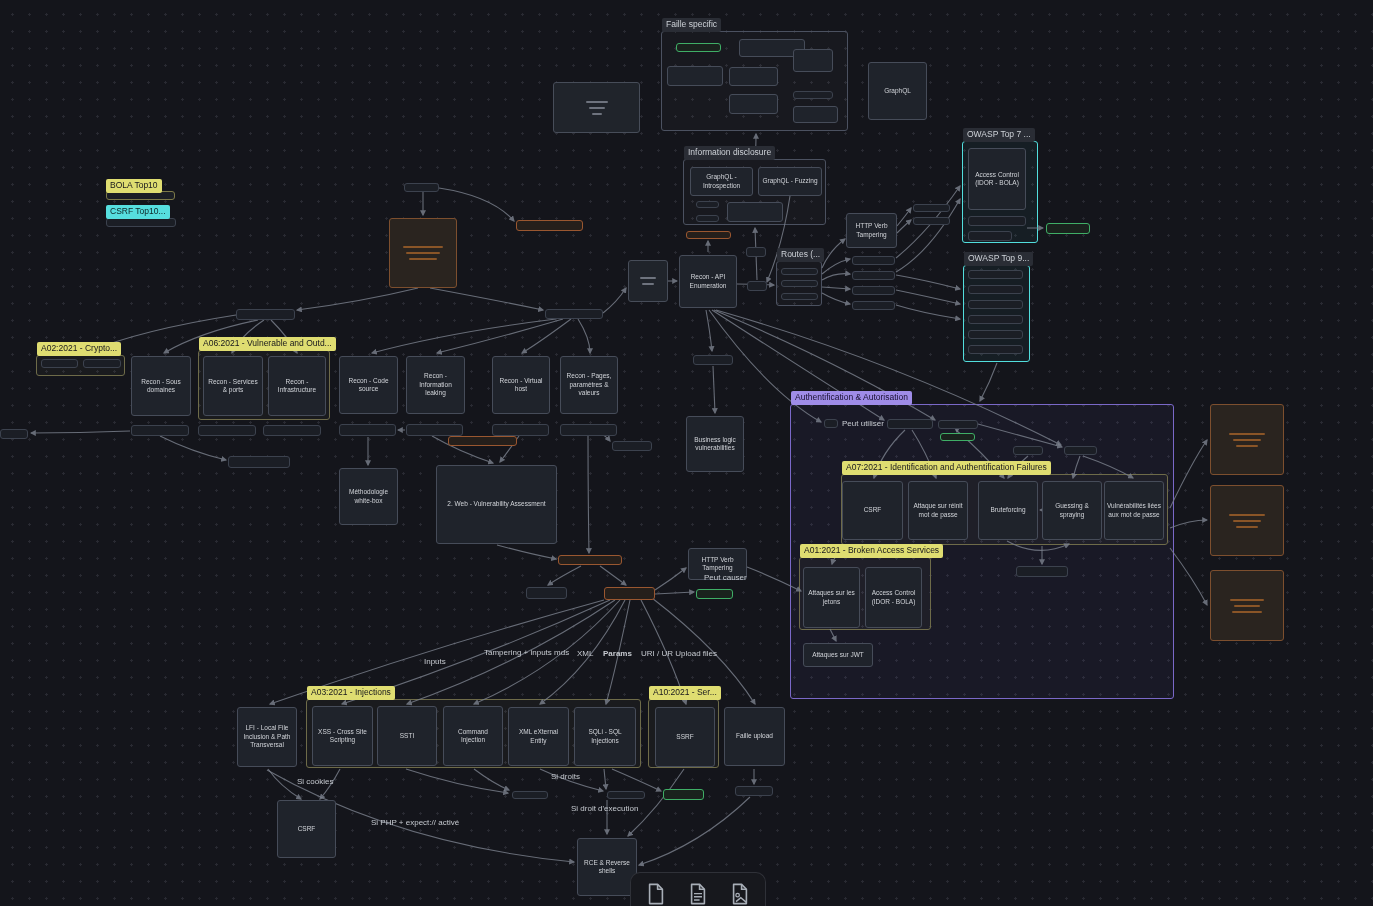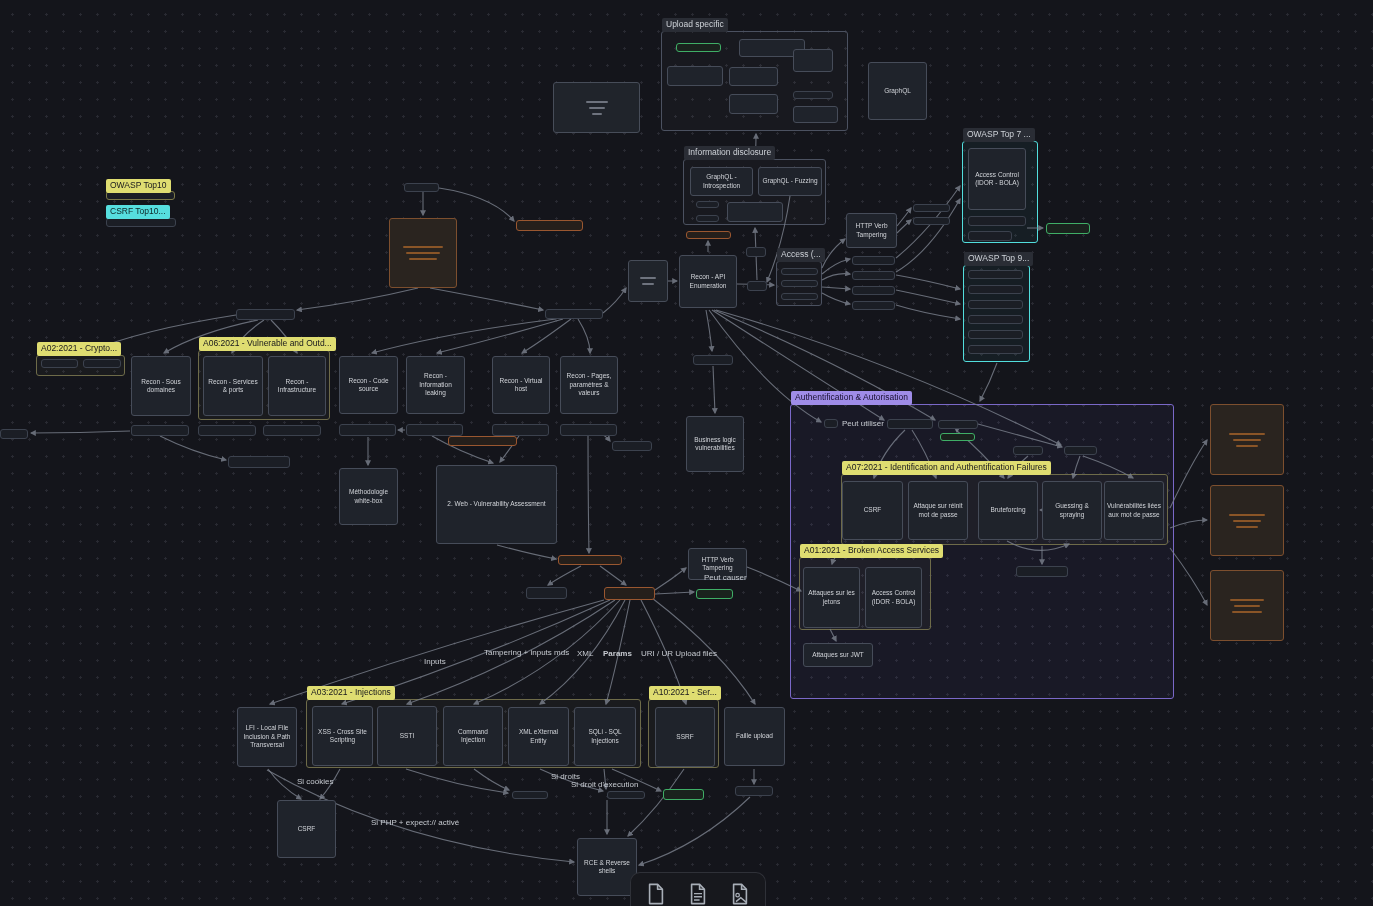--- a/index.html
+++ b/index.html
@@ -153,44 +153,44 @@
       <div>
         <svg width="16" height="22" viewBox="0 0 20 27">
           <path d="M2 1.5 h10 l6 6 v18 H2 z" fill="none" stroke="currentColor" stroke-width="2" stroke-linejoin="round"></path>
           <path d="M12 1.5 v6 h6" fill="none" stroke="currentColor" stroke-width="2"></path>
           <circle cx="7" cy="15" r="2.2" fill="none" stroke="currentColor" stroke-width="1.6"></circle>
           <path d="M5 23 l6 -5 l7 6" fill="none" stroke="currentColor" stroke-width="1.8"></path>
         </svg>
       </div>
     </div>
 <div class="group plain" style="left: 661px; top: 31px; width: 187px; height: 100px;"></div>
-    <div class="chip " style="left: 662px; top: 18px;">Upload specific</div>
+    <div class="chip " style="left: 662px; top: 18px;">Faille specific</div>
     <div class="group plain" style="left: 683px; top: 159px; width: 143px; height: 66px;"></div>
     <div class="chip " style="left: 684px; top: 146px;">Information disclosure</div>
     <div class="group plain" style="left: 776px; top: 261px; width: 46px; height: 45px;"></div>
-    <div class="chip " style="left: 777px; top: 248px;">Access (...</div>
+    <div class="chip " style="left: 777px; top: 248px;">Routes (...</div>
     <div class="group teal" style="left: 962px; top: 141px; width: 76px; height: 102px;"></div>
     <div class="chip teal" style="left: 963px; top: 128px;">OWASP Top 7 ...</div>
     <div class="group teal" style="left: 963px; top: 265px; width: 67px; height: 97px;"></div>
     <div class="chip teal" style="left: 964px; top: 252px;">OWASP Top 9...</div>
     <div class="group purple" style="left: 790px; top: 404px; width: 384px; height: 295px;"></div>
     <div class="chip purple" style="left: 791px; top: 391px;">Authentification &amp; Autorisation</div>
     <div class="group yellow" style="left: 841px; top: 474px; width: 327px; height: 71px;"></div>
     <div class="chip yellow" style="left: 842px; top: 461px;">A07:2021 - Identification and Authentification Failures</div>
     <div class="group yellow" style="left: 799px; top: 557px; width: 132px; height: 73px;"></div>
     <div class="chip yellow" style="left: 800px; top: 544px;">A01:2021 - Broken Access Services</div>
     <div class="group yellow" style="left: 36px; top: 355px; width: 89px; height: 21px;"></div>
     <div class="chip yellow" style="left: 37px; top: 342px;">A02:2021 - Crypto...</div>
     <div class="group yellow" style="left: 198px; top: 350px; width: 132px; height: 70px;"></div>
     <div class="chip yellow" style="left: 199px; top: 337px;">A06:2021 - Vulnerable and Outd...</div>
     <div class="group yellow" style="left: 306px; top: 699px; width: 335px; height: 69px;"></div>
     <div class="chip yellow" style="left: 307px; top: 686px;">A03:2021 - Injections</div>
     <div class="group yellow" style="left: 648px; top: 699px; width: 71px; height: 69px;"></div>
     <div class="chip yellow" style="left: 649px; top: 686px;">A10:2021 - Ser...</div>
-    <div class="chip yellow" style="left: 106px; top: 179px;">OWASP Top10</div>
+    <div class="chip yellow" style="left: 106px; top: 179px;">BOLA Top10</div>
     <div class="chip cyan" style="left: 106px; top: 205px;">CSRF Top10...</div>
     <div class="node" style="left: 868px; top: 62px; width: 59px; height: 58px;">
       <span>GraphQL</span>
     </div>
     <div class="node" style="left: 690px; top: 167px; width: 63px; height: 29px;">
       <span>GraphQL - Introspection</span>
     </div>
     <div class="node" style="left: 758px; top: 167px; width: 64px; height: 29px;">
       <span>GraphQL - Fuzzing</span>
     </div>
@@ -388,15 +388,15 @@
     <div class="pill " style="left: 735px; top: 786px; width: 38px; height: 10px;"></div>
     <div class="flabel" style="left: 842px; top: 419px;">Peut utiliser</div>
     <div class="flabel" style="left: 704px; top: 573px;">Peut causer</div>
     <div class="flabel" style="left: 424px; top: 657px;">Inputs</div>
     <div class="flabel" style="left: 484px; top: 648px;">Tampering + inputs mds</div>
     <div class="flabel" style="left: 577px; top: 649px;">XML</div>
     <div class="flabel" style="left: 603px; top: 649px; font-weight: bold;">Params</div>
     <div class="flabel" style="left: 641px; top: 649px;">URI / UR Upload files</div>
     <div class="flabel" style="left: 297px; top: 777px;">Si cookies</div>
     <div class="flabel" style="left: 551px; top: 772px;">Si droits</div>
-    <div class="flabel" style="left: 571px; top: 780px;">Si droit d'execution</div>
+    <div class="flabel" style="left: 571px; top: 804px;">Si droit d'execution</div>
     <div class="flabel" style="left: 371px; top: 818px;">Si PHP + expect:// activé</div>
   </div>
 
 </body></html>

